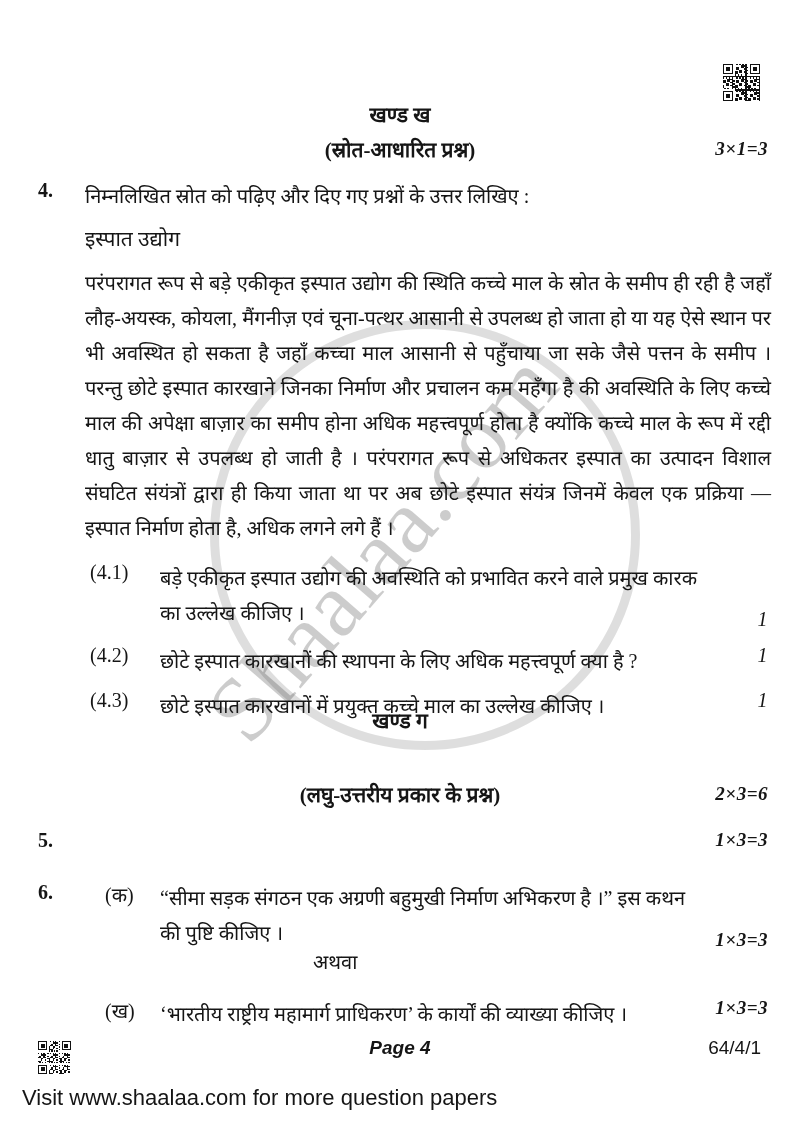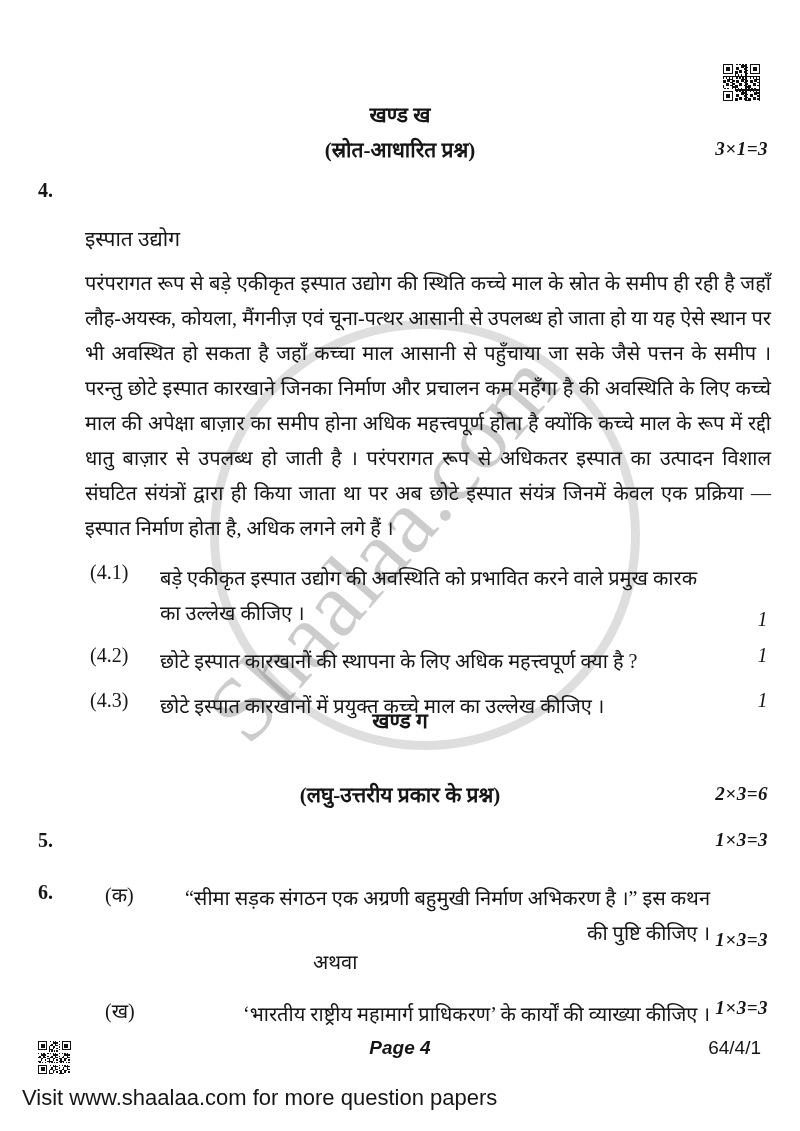--- a/index.html
+++ b/index.html
@@ -13,21 +13,21 @@
     overflow:hidden;
   }
   .row{position:absolute;left:0;right:0;}
   .center{text-align:center;font-weight:bold;}
   .bold{font-weight:400;}
   .qnum{position:absolute;left:38px;top:0;font-weight:700;}
   .sublabel{position:absolute;left:90px;top:0;}
   .sublabel2{position:absolute;left:105px;top:0;}
   .qtext{display:block;margin-left:85px;margin-right:78px;line-height:35px;}
   .subtext{display:block;margin-left:160px;width:560px;line-height:35px;}
-  .subtext2{display:block;margin-left:160px;width:550px;line-height:35px;text-align:right;}
+  .subtext2{display:block;margin-left:160px;width:550px;line-height:35px;}
   .marks{
     position:absolute;right:32px;
     font-style:italic;font-weight:700;
     font-size:19px;letter-spacing:0.5px;
   }
   .marks.single{font-weight:400;font-size:20px;}
   .marks.top{top:0;}
   .marks.bottom{bottom:0;}
   .para{
     position:absolute;left:85px;width:686px;
@@ -326,20 +326,21 @@
       </svg></div>
 
   <div class="row center section-title" style="top:100px;">खण्ड ख</div>
   <div class="row" style="top:135px;">
     <div class="center section-title">(स्रोत-आधारित प्रश्न)</div>
     <span class="marks top" style="top:3px;">3×1=3</span>
   </div>
 
   <div class="row" style="top:179px;">
     <span class="qnum">4.</span>
+    <span class="qtext">निम्नलिखित स्रोत को पढ़िए और दिए गए प्रश्नों के उत्तर लिखिए :</span>
   </div>
 
   <div class="row bold" style="top:224px;left:85px;right:auto;font-size:21px;">इस्पात उद्योग</div>
 
   <div class="para" style="top:266px;">परंपरागत रूप से बड़े एकीकृत इस्पात उद्योग की स्थिति कच्चे माल के स्रोत के समीप ही रही है जहाँ लौह-अयस्क, कोयला, मैंगनीज़ एवं चूना-पत्थर आसानी से उपलब्ध हो जाता हो या यह ऐसे स्थान पर भी अवस्थित हो सकता है जहाँ कच्चा माल आसानी से पहुँचाया जा सके जैसे पत्तन के समीप । परन्तु छोटे इस्पात कारखाने जिनका निर्माण और प्रचालन कम महँगा है की अवस्थिति के लिए कच्चे माल की अपेक्षा बाज़ार का समीप होना अधिक महत्त्वपूर्ण होता है क्योंकि कच्चे माल के रूप में रद्दी धातु बाज़ार से उपलब्ध हो जाती है । परंपरागत रूप से अधिकतर इस्पात का उत्पादन विशाल संघटित संयंत्रों द्वारा ही किया जाता था पर अब छोटे इस्पात संयंत्र जिनमें केवल एक प्रक्रिया — इस्पात निर्माण होता है, अधिक लगने लगे हैं ।</div>
 
   <div class="row" style="top:561px;">
     <span class="sublabel">(4.1)</span>
     <span class="subtext">बड़े एकीकृत इस्पात उद्योग की अवस्थिति को प्रभावित करने वाले प्रमुख कारक का उल्लेख कीजिए ।</span>
     <span class="marks single bottom">1</span>

